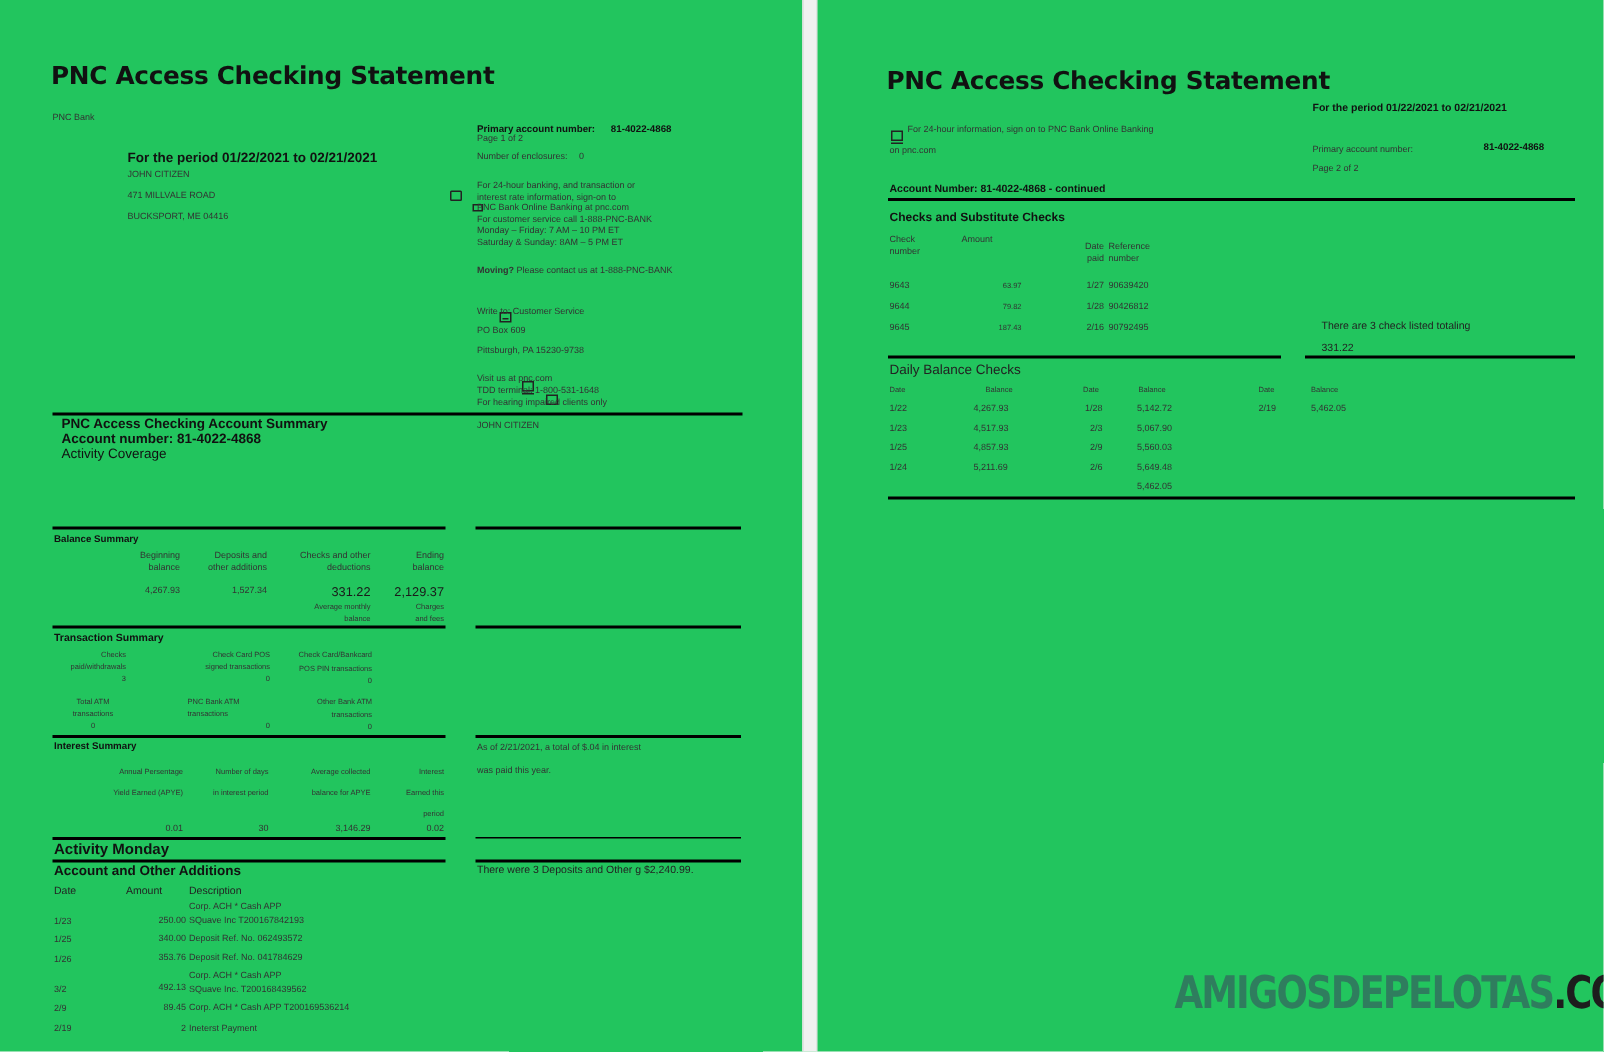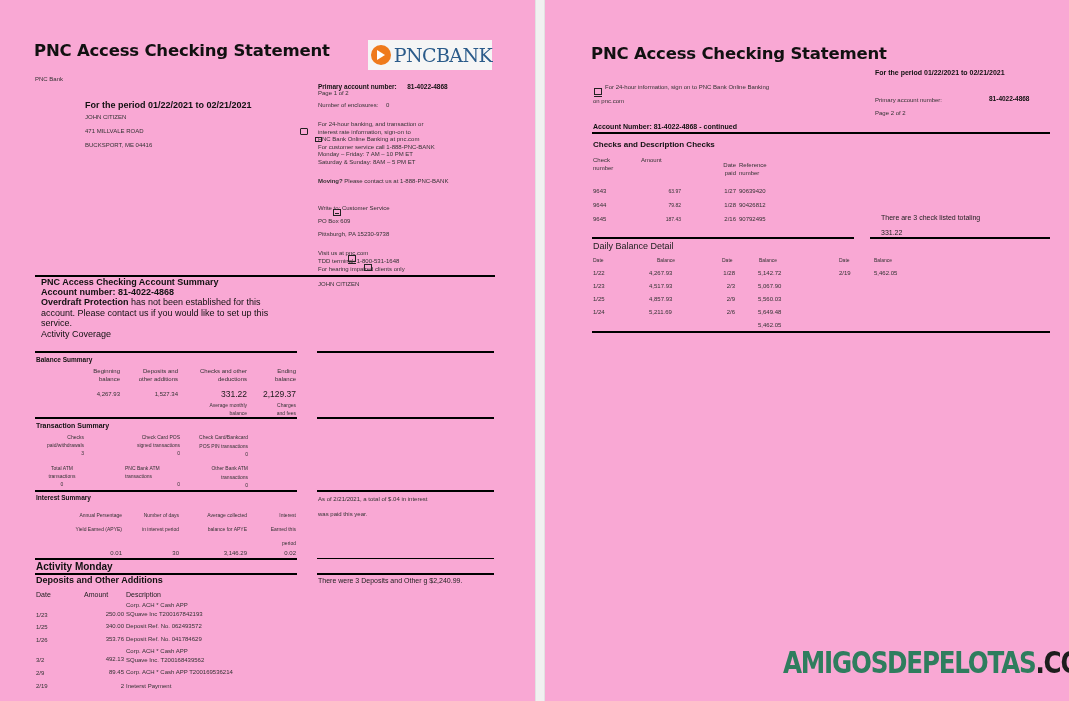--- a/index.html
+++ b/index.html
@@ -1,18 +1,18 @@
 <!DOCTYPE html>
 <html><head>
 <meta charset="utf-8">
 <style>
   * { box-sizing: border-box; margin: 0; padding: 0; }
   html, body { width: 1069px; height: 701px; overflow: hidden; background: #f4f4f4; }
   body { font-family: "Liberation Sans", sans-serif; color: #1a1a1a; position: relative; }
-  .page { position: absolute; top: 0; height: 701px; background: #f9a8d4; }
+  .page { position: absolute; top: 0; height: 701px; background: #22c55e; }
   #page1 { left: 0; width: 535px; }
   #page2 { left: 545px; width: 524px; }
   .gutter { position: absolute; left: 535px; top: 0; width: 10px; height: 701px; background: #f1f1f1; border-left: 1px solid #e2e2e2; border-right: 1px solid #e2e2e2; }
   .abs { position: absolute; white-space: nowrap; }
   .title { font-family: "DejaVu Sans", sans-serif; font-weight: bold; font-size: 16.5px; color: #111; letter-spacing: -0.2px; }
   .t7 { font-size: 7px; color: #222; line-height: 9px; }
   .t7b { font-size: 7px; color: #111; font-weight: bold; }
   .t6 { font-size: 6px; color: #333; line-height: 8px; }
   .t6b { font-size: 6.5px; font-weight: bold; color: #111; }
   .t9 { font-size: 9px; color: #111; line-height: 10px; }
@@ -32,24 +32,20 @@
   .wm-green { color: #2f7d5e; }
   .wm-dark { color: #1d1d1d; }
 </style>
 </head>
 <body>
 
 <div class="page" id="page1">
   <div class="abs title" style="left:34px;top:41px;">PNC Access Checking Statement</div>
   <div class="abs t6" style="left:35px;top:75px;">PNC Bank</div>
 
-  <div class="logo">
-    <span class="logo-mark"></span>
-    <span class="logo-text">PNCBANK</span>
-  </div>
 
   <div class="abs t9b" style="left:85px;top:100px;">For the period 01/22/2021 to 02/21/2021</div>
   <div class="abs t6" style="left:85px;top:113px;">JOHN CITIZEN</div>
   <div class="abs t6" style="left:85px;top:127px;">471 MILLVALE ROAD</div>
   <div class="abs t6" style="left:85px;top:141px;">BUCKSPORT, ME 04416</div>
 
   
   <div class="abs" style="left:318px;top:75px;">
     <span class="t6b">Primary account number:</span>
     <span class="t6b" style="margin-left:6px;">81-4022-4868</span>
@@ -86,21 +82,20 @@
     <div>TDD terminal: 1-800-531-1648</div>
     <div>For hearing impaired clients only</div>
   </div>
   <div class="rule2" style="left:35px;top:275px;width:460px;"></div>
   <div class="abs t6" style="left:318px;top:280px;">JOHN CITIZEN</div>
 
   
   <div class="abs" style="left:41px;top:277px;width:255px;white-space:normal;">
     <div class="t9b">PNC Access Checking Account Summary</div>
     <div class="t9b">Account number: 81-4022-4868</div>
-    <div class="t9" style="line-height:10.5px;"><b>Overdraft Protection</b><span> has not been established for this account. Please contact us if you would like to set up this service.</span></div>
     <div class="t9">Activity Coverage</div>
   </div>
 
   <div class="rule2" style="left:35px;top:351px;width:262px;"></div>
   <div class="rule2" style="left:317px;top:351px;width:177px;"></div>
 
   
   <div class="abs t6b" style="left:36px;top:356px;">Balance Summary</div>
   <div class="abs t6 right" style="left:70px;top:367px;width:50px;">
     <div>Beginning</div>
@@ -198,21 +193,21 @@
   <div class="abs t6" style="left:318px;top:510px;">was paid this year.</div>
 
   <div class="rule2" style="left:35px;top:558px;width:262px;"></div>
   <div class="rule2" style="left:0px;top:558px;width:0px;"></div>
   <div class="rule2" style="left:317px;top:558px;width:177px;height:1px;"></div>
 
   
   <div class="abs t10b" style="left:36px;top:561px;">Activity Monday</div>
   <div class="rule2" style="left:35px;top:573px;width:262px;"></div>
   <div class="rule2" style="left:317px;top:573px;width:177px;"></div>
-  <div class="abs t9b" style="left:36px;top:575px;">Deposits and Other Additions</div>
+  <div class="abs t9b" style="left:36px;top:575px;">Account and Other Additions</div>
   <div class="abs t7" style="left:318px;top:576px;">There were 3 Deposits and Other g $2,240.99.</div>
 
   <div class="abs t7" style="left:36px;top:590px;">Date</div>
   <div class="abs t7" style="left:84px;top:590px;">Amount</div>
   <div class="abs t7" style="left:126px;top:590px;">Description</div>
 
   <div>
     <div class="abs t6" style="left:126px;top:601px;">Corp. ACH * Cash APP</div>
     <div class="abs t6" style="left:36px;top:611px;">1/23</div>
     <div class="abs t6 right" style="left:80px;top:610px;width:44px;">250.00</div>
@@ -250,21 +245,21 @@
   <span class="abs ico pc" style="left:49px;top:82px;"></span>
   <div class="abs t6" style="left:60px;top:83px;">For 24-hour information, sign on to PNC Bank Online Banking</div>
   <div class="abs t6" style="left:48px;top:97px;">on pnc.com</div>
 
   <div class="abs t6" style="left:330px;top:96px;">Primary account number:</div>
   <div class="abs t6b" style="left:444px;top:95px;">81-4022-4868</div>
   <div class="abs t6" style="left:330px;top:109px;">Page 2 of 2</div>
 
   <div class="abs t6b" style="left:48px;top:123px;font-size:7px;">Account Number: 81-4022-4868 - continued</div>
   <div class="rule2" style="left:47px;top:132px;width:458px;"></div>
-  <div class="abs t7b" style="left:48px;top:140px;font-size:8px;">Checks and Description Checks</div>
+  <div class="abs t7b" style="left:48px;top:140px;font-size:8px;">Checks and Substitute Checks</div>
 
   <div class="abs t6" style="left:48px;top:156px;">
     <div>Check</div>
     <div>number</div>
   </div>
   <div class="abs t6" style="left:96px;top:156px;">Amount</div>
   <div class="abs t6" style="left:176px;top:161px;text-align:right;width:15px;">
     <div>Date</div>
     <div>paid</div>
   </div>
@@ -288,21 +283,21 @@
     <div class="abs right" style="left:90px;top:216px;width:46px;font-size:5px;color:#333;">187.43</div>
     <div class="abs t6 right" style="left:170px;top:215px;width:21px;">2/16</div>
     <div class="abs t6" style="left:194px;top:215px;">90792495</div>
   </div>
 
   <div class="abs t7" style="left:336px;top:213px;">There are 3 check listed totaling</div>
   <div class="abs t7" style="left:336px;top:228px;">331.22</div>
   <div class="rule2" style="left:47px;top:237px;width:262px;"></div>
   <div class="rule2" style="left:325px;top:237px;width:180px;"></div>
 
-  <div class="abs" style="left:48px;top:241px;font-size:9px;color:#222;">Daily Balance Detail</div>
+  <div class="abs" style="left:48px;top:241px;font-size:9px;color:#222;">Daily Balance Checks</div>
 
   <div class="abs" style="left:48px;top:257px;font-size:5px;color:#333;">Date</div>
   <div class="abs" style="left:112px;top:257px;font-size:5px;color:#333;">Balance</div>
   <div class="abs" style="left:177px;top:257px;font-size:5px;color:#333;">Date</div>
   <div class="abs" style="left:214px;top:257px;font-size:5px;color:#333;">Balance</div>
   <div class="abs" style="left:294px;top:257px;font-size:5px;color:#333;">Date</div>
   <div class="abs" style="left:329px;top:257px;font-size:5px;color:#333;">Balance</div>
 
   <div>
     <div class="abs t6" style="left:48px;top:269px;">1/22</div>

